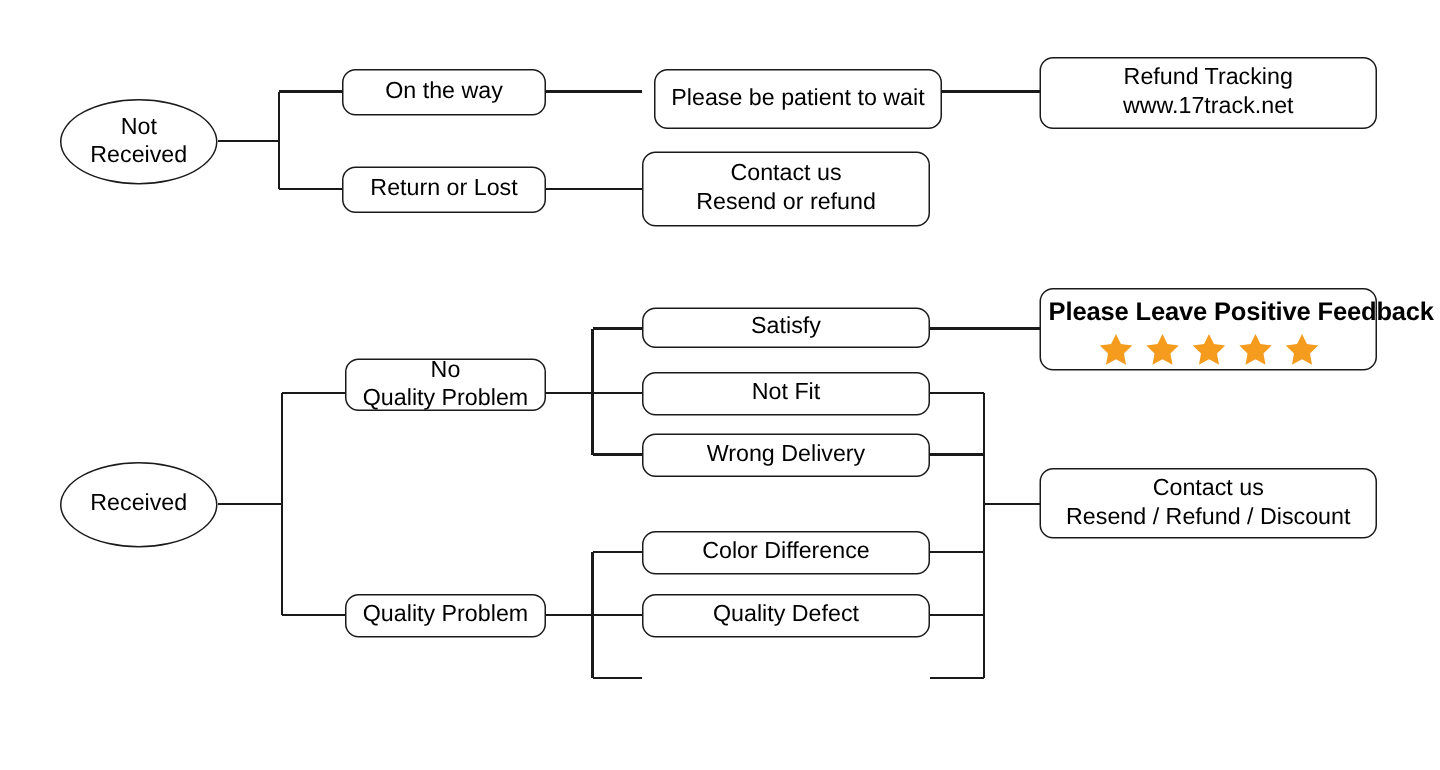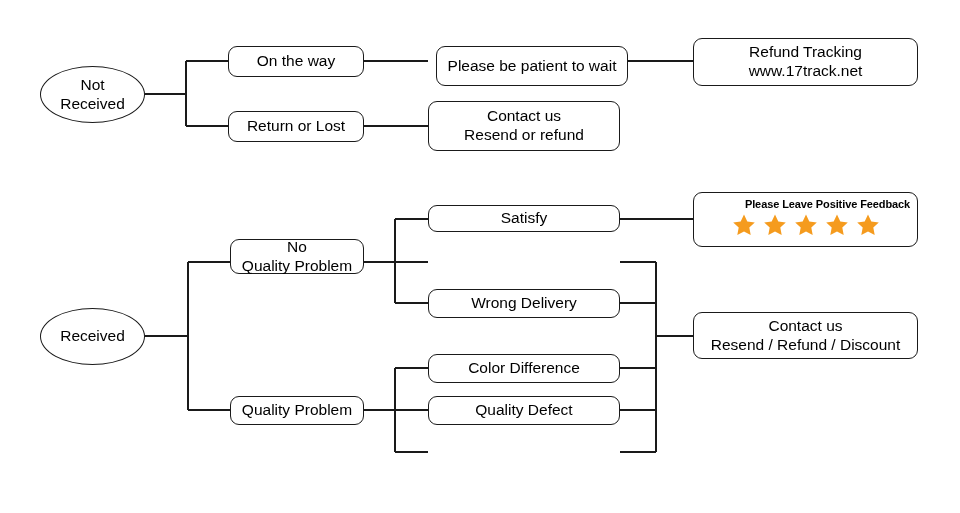--- a/index.html
+++ b/index.html
@@ -50,21 +50,21 @@
   .node .ln {
     display: block;
     white-space: nowrap;
   }
   .t15 { font-size: 15.5px; }
   .feedback-node {
     justify-content: flex-start;
     padding-top: 5px;
   }
   .feedback-title {
-    font-size: 11px;
+    font-size: 17px;
     font-weight: 600;
     letter-spacing: -0.1px;
     white-space: nowrap;
     padding-left: 44px;
   }
   .stars {
     display: flex;
     flex-direction: row;
     gap: 7px;
     margin-top: 2px;
@@ -164,20 +164,23 @@
   </div>
 
   <div class="node rbox t15" style="left:230px; top:396px; width:134px; height:29px;">
     <span class="ln">Quality Problem</span>
   </div>
 
   <div class="node rbox t15" style="left:428px; top:205px; width:192px; height:27px;">
     <span class="ln">Satisfy</span>
   </div>
 
+  <div class="node rbox t15" style="left:428px; top:248px; width:192px; height:29px;">
+    <span class="ln">Not Fit</span>
+  </div>
 
   <div class="node rbox t15" style="left:428px; top:289px; width:192px; height:29px;">
     <span class="ln">Wrong Delivery</span>
   </div>
 
   <div class="node rbox t15" style="left:428px; top:354px; width:192px; height:29px;">
     <span class="ln">Color Difference</span>
   </div>
 
   <div class="node rbox t15" style="left:428px; top:396px; width:192px; height:29px;">

